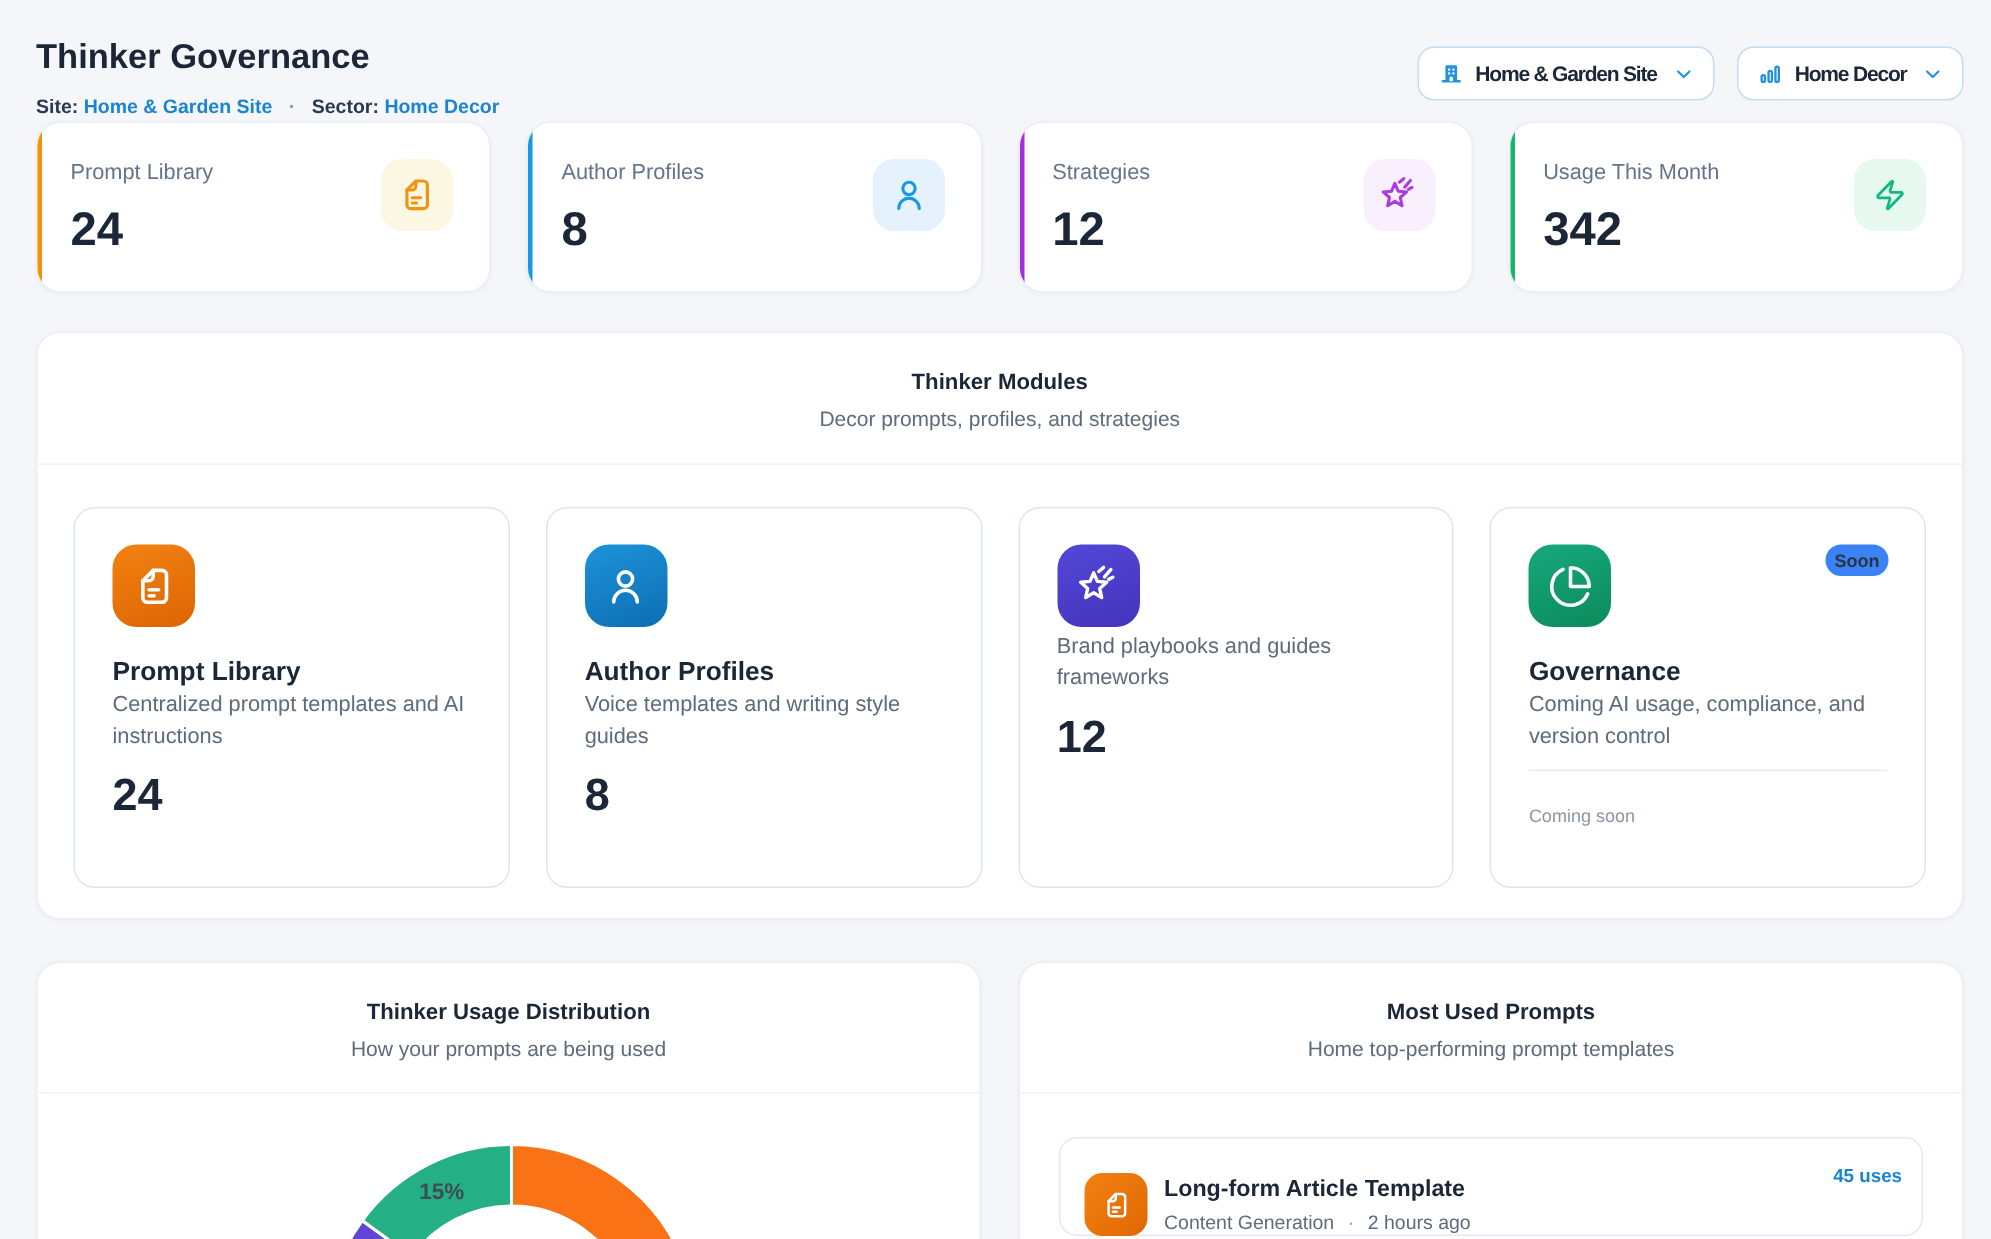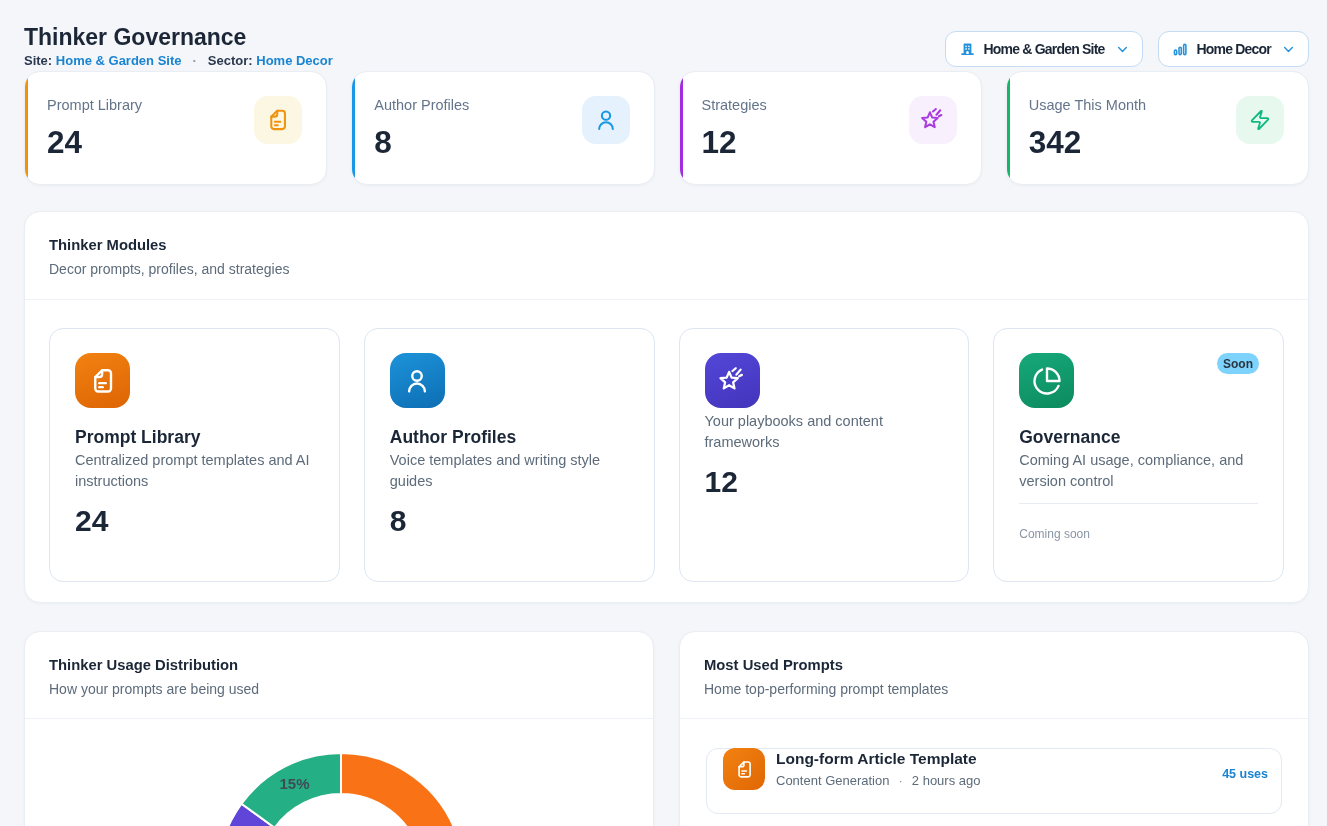--- a/index.html
+++ b/index.html
@@ -1,20 +1,20 @@
 <!DOCTYPE html>
 <html><head>
 <meta charset="utf-8">
 <style>
   * { box-sizing: border-box; margin: 0; padding: 0; }
   html,body { background:#f4f6f9; font-family:"Liberation Sans", sans-serif; }
   .page { width:1327px; padding:24px 18px 40px 24px; }
   .hdr { display:flex; justify-content:space-between; align-items:flex-start; }
   h1 { font-size:23px; font-weight:700; color:#1b2637; }
-  .siterow { margin-top:2px; font-size:13px; font-weight:700; color:#2b3950;text-align:right; }
+  .siterow { margin-top:12px; font-size:13px; font-weight:700; color:#2b3950;text-align:right; }
   .siterow a { color:#1a84d1; text-decoration:none; font-weight:700; }
   .siterow .dot { color:#8b95a5; margin:0 11px; font-weight:700; }
   .hbtns { display:flex; gap:15px; margin-top:7px; }
   .hbtn { display:flex; align-items:center; gap:8px; height:36px; padding:0 13px;
           background:#fff; border:1px solid #c3dcf4; border-radius:11px;
           font-size:14px; letter-spacing:-0.8px; font-weight:700; color:#1b2637; }
   .hbtn svg.ic { width:17px; height:17px; flex:none; }
   .hbtn svg.ch { width:13px; height:13px; margin-left:3px; flex:none; }
 
   
@@ -25,42 +25,42 @@
   .slabel { font-size:14.5px; color:#64748b; }
   .snum { margin-top:11px; font-size:31.5px; font-weight:700; color:#1b2637; }
   .sicon { position:absolute; right:24px; top:24px; width:48px; height:48px; border-radius:14px;
            display:flex; align-items:center; justify-content:center; }
   .sicon svg { width:24px; height:24px; }
 
   
   .panel { background:#fff; border:1px solid #e9edf4; border-radius:16px;
            box-shadow:0 1px 3px rgba(30,40,60,0.04); }
   .modules { margin-top:26px; }
-  .phead { padding:22px 24px 22px 24px; border-bottom:1px solid #eef1f6; }
+  .phead { padding:22px 24px 22px 24px; border-bottom:1px solid #eef1f6;text-align:center; }
   .phead h2 { font-size:14.8px; font-weight:700; color:#1b2637; line-height:22px; }
   .phead p { margin-top:5px; font-size:14px; color:#5d6b7a; }
   .mgrid { display:grid; grid-template-columns:repeat(4,1fr); gap:24px; padding:28px 24px 20px 24px; }
   .mcard { position:relative; height:254px; border:1px solid #dce5f0; border-radius:14px; padding:24px 25px; background:#fff; }
   .msq { width:55px; height:55px; border-radius:16px; display:flex; align-items:center; justify-content:center; }
   .msq svg { width:30px; height:30px; }
   .mcard h3 { margin-top:19px; font-size:17.5px; font-weight:700; color:#1b2637; line-height:20px; }
   .mcard .desc { margin-top:3px; font-size:14.5px; line-height:20.5px; color:#5d6b7a; }
   .mcard .count { margin-top:13px; font-size:30px; font-weight:700; color:#1b2637; }
-  .soon { position:absolute; top:24px; right:24px; background:#7dd3fc; color:#2b3440;
+  .soon { position:absolute; top:24px; right:24px; background:#3b82f6; color:#2b3440;
           font-size:12px; font-weight:700; padding:3.5px 6px; border-radius:999px; }
   .mdiv { margin-top:12px; border-top:1px solid #e7ebf2; }
   .coming { margin-top:23px; font-size:12px; color:#8b95a5; }
 
   
   .bottom { display:grid; grid-template-columns:1fr 1fr; gap:25px; margin-top:28px; }
   .bcard { min-height:420px; }
   .bbody { position:relative; height:340px; overflow:hidden; }
   .donut { position:absolute; left:calc(50% + 2px); top:26.5px; transform:translateX(-50%); }
   .pitem { margin:29px 26px 0 26px; border:1px solid #e2e9f3; border-radius:12px; height:66px;
-           padding:1px 16px 0 16px; display:flex; align-items:flex-start; gap:11px; position:relative; }
+           padding:25px 16px 0 16px; display:flex; align-items:flex-start; gap:11px; position:relative; }
   .psq { margin-top:-2px; width:42px; height:42px; border-radius:12px; display:flex; align-items:center; justify-content:center;
          background:linear-gradient(135deg,#f28211,#e06704); flex:none; }
   .psq svg { width:21px; height:21px; }
   .pinfo .t { font-size:15.5px; font-weight:700; color:#1b2637; }
   .pinfo .s { margin-top:5px; font-size:13px; color:#5d6b7a; }
   .pinfo .s .d { color:#8b95a5; margin:0 9px; }
   .uses { position:absolute; right:13px; top:18px; font-size:12.5px; font-weight:700; color:#1a84d1;text-align:center; }
 
   .grad-o { background:linear-gradient(160deg,#f28211,#dd6404); }
   .grad-b { background:linear-gradient(160deg,#1d93d9,#0d6eb4); }
@@ -187,21 +187,21 @@
       </div>
       <div class="mcard">
         <div class="msq grad-p">
           <svg viewBox="0 0 24 24" fill="none" stroke="#fff" stroke-width="1.8" stroke-linecap="round" stroke-linejoin="round">
             <path d="M9.7 4.7 11.67 9.29 16.64 9.74 12.89 13.04 13.99 17.91 9.7 15.35 5.41 17.91 6.51 13.04 2.76 9.74 7.73 9.29 Z"></path>
             <path d="M12.4 4 15 1.8"></path>
               <path d="M15.5 6.9 18.9 2.9"></path>
               <path d="M17.7 8.2 19.9 7.1"></path>
           </svg>
         </div>
-        <div class="desc">Your playbooks and content frameworks</div>
+        <div class="desc">Brand playbooks and guides frameworks</div>
         <div class="count">12</div>
       </div>
       <div class="mcard">
         <span class="soon">Soon</span>
         <div class="msq grad-g">
           <svg viewBox="0 0 24 24" fill="none" stroke="#fff" stroke-width="1.9" stroke-linecap="round" stroke-linejoin="round">
             <path d="M21.21 15.89A10 10 0 1 1 8 2.83"></path>
             <path d="M22 12A10 10 0 0 0 12 2v10z"></path>
           </svg>
         </div>

